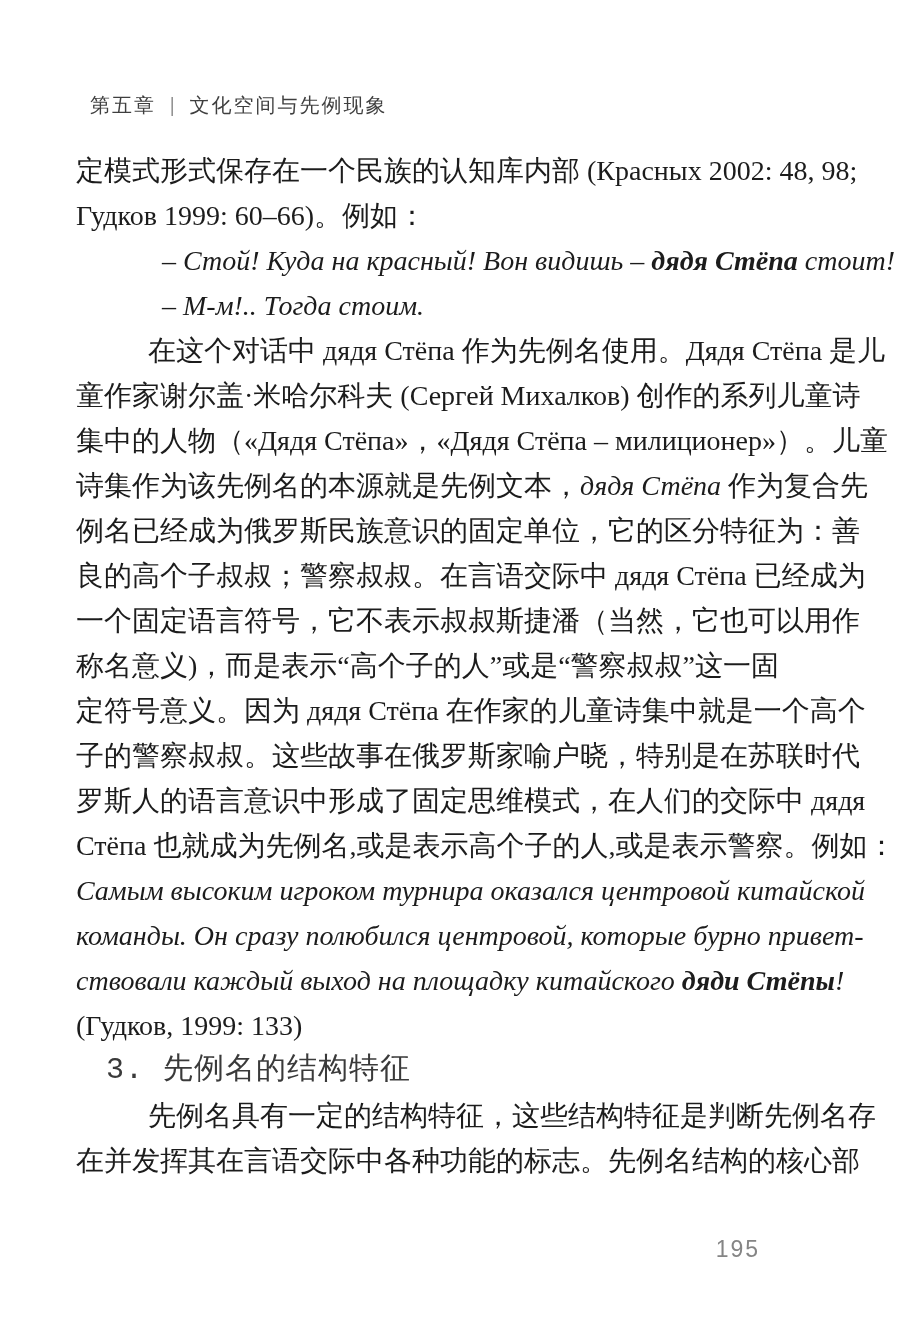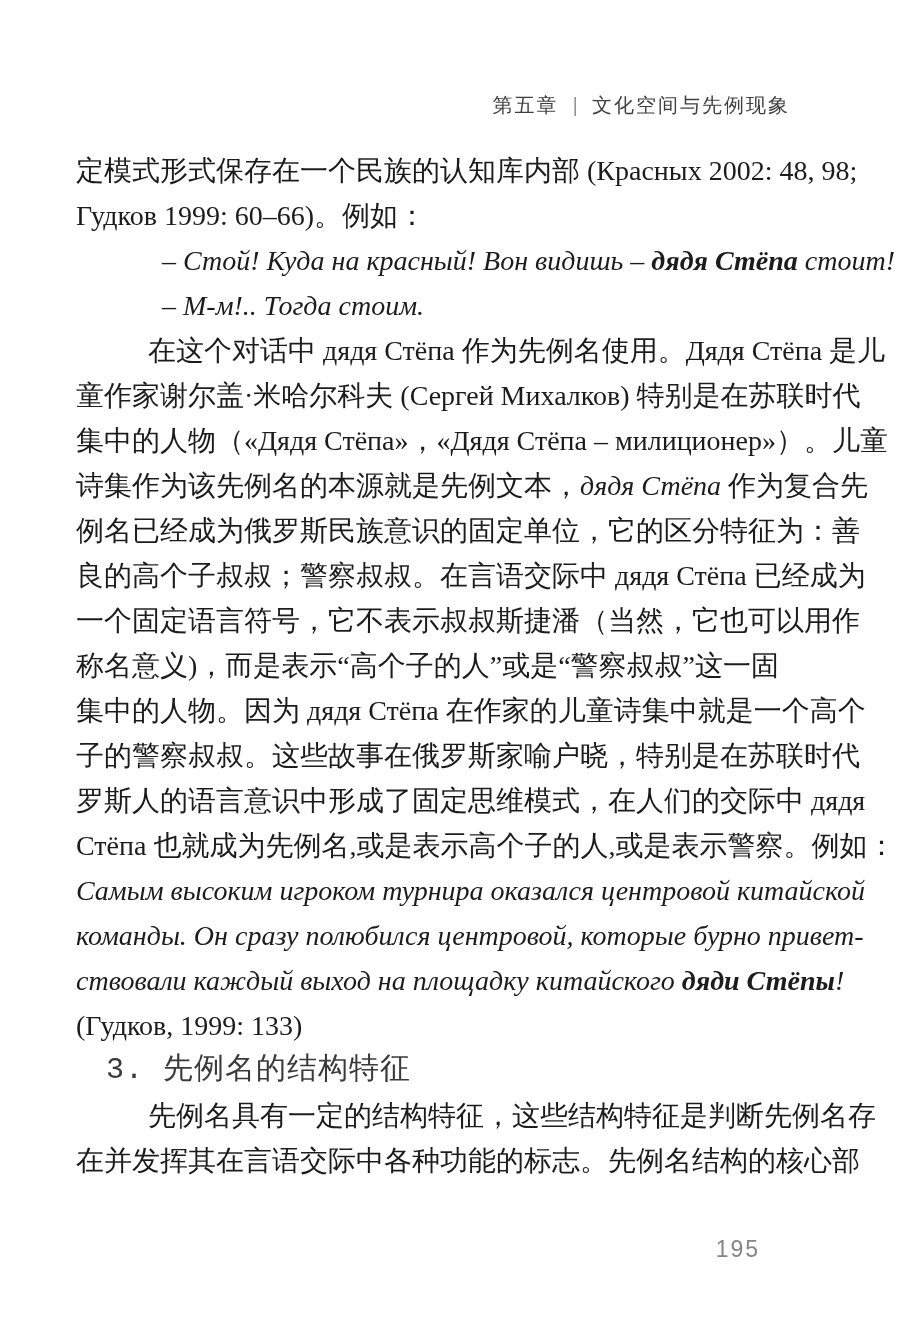--- a/index.html
+++ b/index.html
@@ -10,21 +10,21 @@
     height: 1335px;
     background: #ffffff;
     overflow: hidden;
     font-family: "Liberation Serif", "DejaVu Serif", serif;
   }
   .running-header {
     position: absolute;
     top: 92px;
     left: 90px;
     width: 700px;
-    text-align: right;
+    text-align: left;
     font-family: "Liberation Sans", "DejaVu Sans", sans-serif;
     font-size: 20px;
     color: #3f3f3f;
     letter-spacing: 2px;
     white-space: nowrap;
   }
   .running-header .divider {
     display: inline-block;
     margin: 0 13px;
     color: #5a5a5a;
@@ -78,28 +78,28 @@
     <span>第五章</span><span class="divider">|</span><span>文化空间与先例现象</span>
   </div>
 
   <div class="body-text">
     <div id="main-lines">
         <div class="line"><span class="seg-normal">定模式形式保存在一个民族的认知库内部 (Красных 2002: 48, 98;</span></div>
         <div class="line"><span class="seg-normal">Гудков 1999: 60–66)。例如：</span></div>
         <div class="line dialogue"><span class="seg-italic">– Стой! Куда на красный! Вон видишь – </span><span class="seg-bold-italic">дядя Стёпа</span><span class="seg-italic"> стоит!</span></div>
         <div class="line dialogue"><span class="seg-italic">– М-м!.. Тогда стоим.</span></div>
         <div class="line para-indent"><span class="seg-normal">在这个对话中 дядя Стёпа 作为先例名使用。Дядя Стёпа 是儿</span></div>
-        <div class="line"><span class="seg-normal">童作家谢尔盖·米哈尔科夫 (Сергей Михалков) 特别是在苏联时代</span></div>
+        <div class="line"><span class="seg-normal">童作家谢尔盖·米哈尔科夫 (Сергей Михалков) 创作的系列儿童诗</span></div>
         <div class="line"><span class="seg-normal">集中的人物（«Дядя Стёпа»，«Дядя Стёпа – милиционер»）。儿童</span></div>
         <div class="line"><span class="seg-normal">诗集作为该先例名的本源就是先例文本，</span><span class="seg-italic">дядя Стёпа</span><span class="seg-normal"> 作为复合先</span></div>
         <div class="line"><span class="seg-normal">例名已经成为俄罗斯民族意识的固定单位，它的区分特征为：善</span></div>
         <div class="line"><span class="seg-normal">良的高个子叔叔；警察叔叔。在言语交际中 дядя Стёпа 已经成为</span></div>
         <div class="line"><span class="seg-normal">一个固定语言符号，它不表示叔叔斯捷潘（当然，它也可以用作</span></div>
         <div class="line"><span class="seg-normal">称名意义)，而是表示“高个子的人”或是“警察叔叔”这一固</span></div>
-        <div class="line"><span class="seg-normal">集中的人物。因为 дядя Стёпа 在作家的儿童诗集中就是一个高个</span></div>
+        <div class="line"><span class="seg-normal">定符号意义。因为 дядя Стёпа 在作家的儿童诗集中就是一个高个</span></div>
         <div class="line"><span class="seg-normal">子的警察叔叔。这些故事在俄罗斯家喻户晓，特别是在苏联时代</span></div>
         <div class="line"><span class="seg-normal">罗斯人的语言意识中形成了固定思维模式，在人们的交际中 дядя</span></div>
         <div class="line"><span class="seg-normal">Стёпа 也就成为先例名,或是表示高个子的人,或是表示警察。例如：</span></div>
         <div class="line"><span class="seg-italic">Самым высоким игроком турнира оказался центровой китайской</span></div>
         <div class="line"><span class="seg-italic">команды. Он сразу полюбился центровой, которые бурно привет-</span></div>
         <div class="line"><span class="seg-italic">ствовали каждый выход на площадку китайского </span><span class="seg-bold-italic">дяди Стёпы</span><span class="seg-italic">!</span></div>
         <div class="line"><span class="seg-normal">(Гудков, 1999: 133)</span></div>
       </div>
     <h2 class="section-heading">3. 先例名的结构特征</h2>
     <div id="section-lines">

